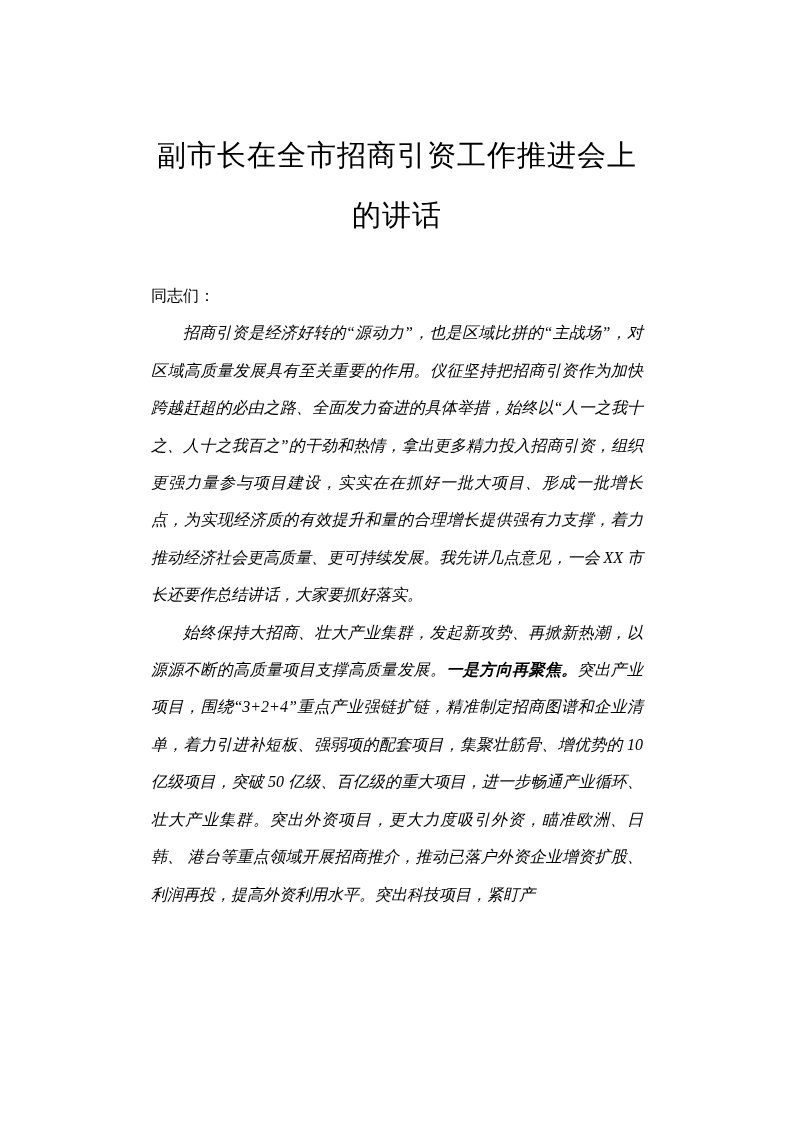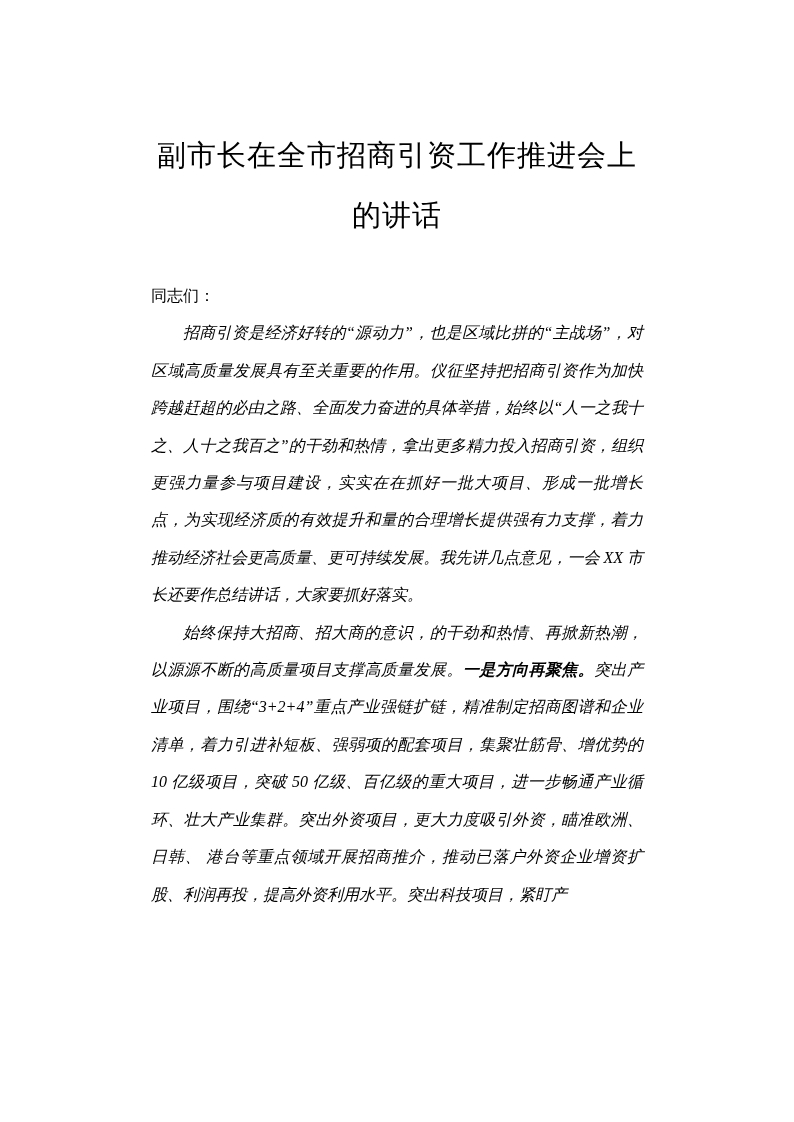--- a/index.html
+++ b/index.html
@@ -56,15 +56,15 @@
   }
 </style>
 </head>
 <body>
 
 <div class="page">
   <h1 class="doc-title">副市长在全市招商引资工作推进会上的讲话</h1>
   <div class="doc-body">
       <p class="para greeting"><span class="seg">同志们：</span></p>
       <p class="para body"><span class="seg">招商引资是经济好转的“源动力”，也是区域比拼的“主战场”，对区域高质量发展具有至关重要的作用。仪征坚持把招商引资作为加快跨越赶超的必由之路、全面发力奋进的具体举措，始终以“人一之我十之、人十之我百之”的干劲和热情，拿出更多精力投入招商引资，组织更强力量参与项目建设，实实在在抓好一批大项目、形成一批增长点，为实现经济质的有效提升和量的合理增长提供强有力支撑，着力推动经济社会更高质量、更可持续发展。我先讲几点意见，一会 XX 市长还要作总结讲话，大家要抓好落实。</span></p>
-      <p class="para body"><span class="seg">始终保持大招商、招大商的意识，的干劲和热情、再掀新热潮，以源源不断的高质量项目支撑高质量发展。</span><span class="seg seg-bold">一是方向再聚焦。</span><span class="seg">突出产业项目，围绕“3+2+4”重点产业强链扩链，精准制定招商图谱和企业清单，着力引进补短板、强弱项的配套项目，集聚壮筋骨、增优势的 10 亿级项目，突破 50 亿级、百亿级的重大项目，进一步畅通产业循环、壮大产业集群。突出外资项目，更大力度吸引外资，瞄准欧洲、日韩、 港台等重点领域开展招商推介，推动已落户外资企业增资扩股、利润再投，提高外资利用水平。突出科技项目，紧盯产</span></p>
+      <p class="para body"><span class="seg">始终保持大招商、壮大产业集群，发起新攻势、再掀新热潮，以源源不断的高质量项目支撑高质量发展。</span><span class="seg seg-bold">一是方向再聚焦。</span><span class="seg">突出产业项目，围绕“3+2+4”重点产业强链扩链，精准制定招商图谱和企业清单，着力引进补短板、强弱项的配套项目，集聚壮筋骨、增优势的 10 亿级项目，突破 50 亿级、百亿级的重大项目，进一步畅通产业循环、壮大产业集群。突出外资项目，更大力度吸引外资，瞄准欧洲、日韩、 港台等重点领域开展招商推介，推动已落户外资企业增资扩股、利润再投，提高外资利用水平。突出科技项目，紧盯产</span></p>
     </div>
 </div>
 
 </body></html>

